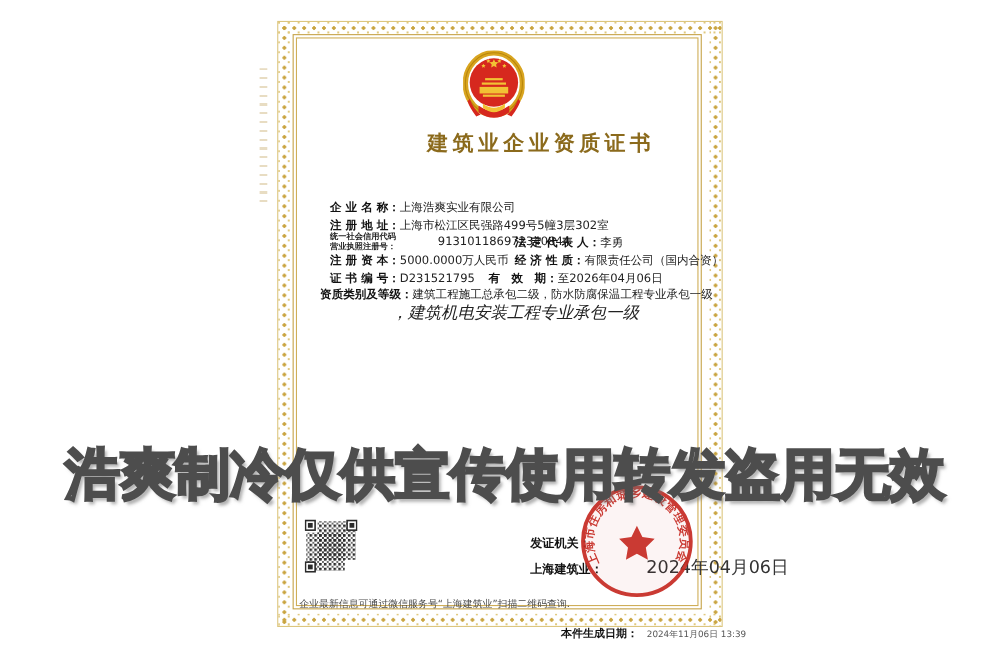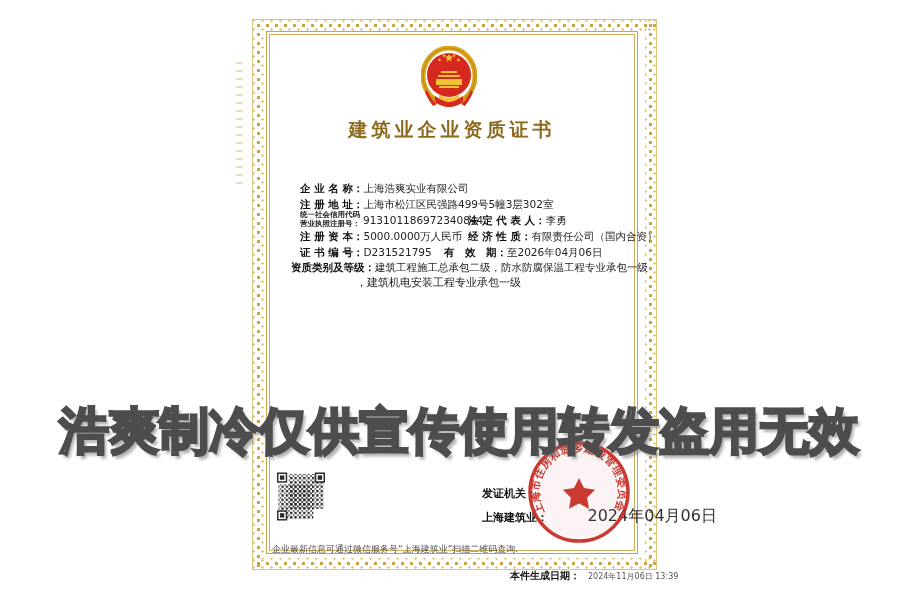--- a/index.html
+++ b/index.html
@@ -39,30 +39,30 @@
     background:repeating-linear-gradient(to bottom,
       rgba(185,150,70,.55) 0 2px,transparent 2px 8px);
     opacity:.6;
   }
 
   
   .emblem{position:absolute;left:421px;top:46px;width:56px;height:64px;}
   .cert-title{
     position:absolute;left:266px;top:117px;width:372px;
     text-align:center;font-size:19px;font-weight:700;
-    letter-spacing:4px;color:#8b6a1c;white-space:nowrap;
+    letter-spacing:4px;color:#8b6a1c;white-space:nowrap;padding-left:40px;
   }
 
   
   .row{position:absolute;font-size:10.5px;color:#1c1c1c;white-space:nowrap;}
   .lbl{font-weight:700;color:#111;}
   .val{color:#222;}
   .credit-row{display:flex;align-items:center;}
   .credit-lbl{font-size:7.5px;line-height:8.5px;font-weight:700;margin-right:3px;}
-  .cat-line2{position:absolute;left:356px;top:275px;font-size:11px;color:#222;white-space:nowrap;}
+  .cat-line2{position:absolute;left:356px;top:275px;font-size:15px;color:#222;white-space:nowrap;font-style:italic;}
 
   
   .qr{position:absolute;left:277px;top:471px;width:48px;height:51px;}
   .issuer-row{position:absolute;left:482px;top:486px;font-size:11px;white-space:nowrap;}
   .approve-row{position:absolute;left:482px;top:506px;font-size:11px;white-space:nowrap;}
   .approve-row .val{font-size:16px;color:#333;margin-left:36px;}
   .seal{position:absolute;left:524px;top:437px;width:110px;height:110px;z-index:20;opacity:.92;}
   .qr-note{position:absolute;left:272px;top:543px;font-size:9px;color:#4a4a4a;white-space:nowrap;}
   .generated{position:absolute;left:510px;top:569px;font-size:10px;white-space:nowrap;}
   .generated .lbl{font-weight:700;}
@@ -119,21 +119,21 @@
   <div class="cert-title">建筑业企业资质证书</div>
 
   <div class="row" style="left:300px;top:182px;">
     <span class="lbl">企 业 名 称：</span><span class="val">上海浩爽实业有限公司</span>
   </div>
 
   <div class="row" style="left:300px;top:198px;">
     <span class="lbl">注 册 地 址：</span><span class="val">上海市松江区民强路499号5幢3层302室</span>
   </div>
 
-  <div class="row credit-row" style="left:300px;top:211px;">
+  <div class="row credit-row" style="left:300px;top:211px;gap:35px;">
     <span class="credit-lbl">
       <span>统一社会信用代码</span><br>
       <span>营业执照注册号：</span>
     </span>
     <span class="val">913101186972340844</span>
   </div>
 
   <div class="row" style="left:468px;top:214px;">
     <span class="lbl">法 定 代 表 人：</span><span class="val">李勇</span>
   </div>

